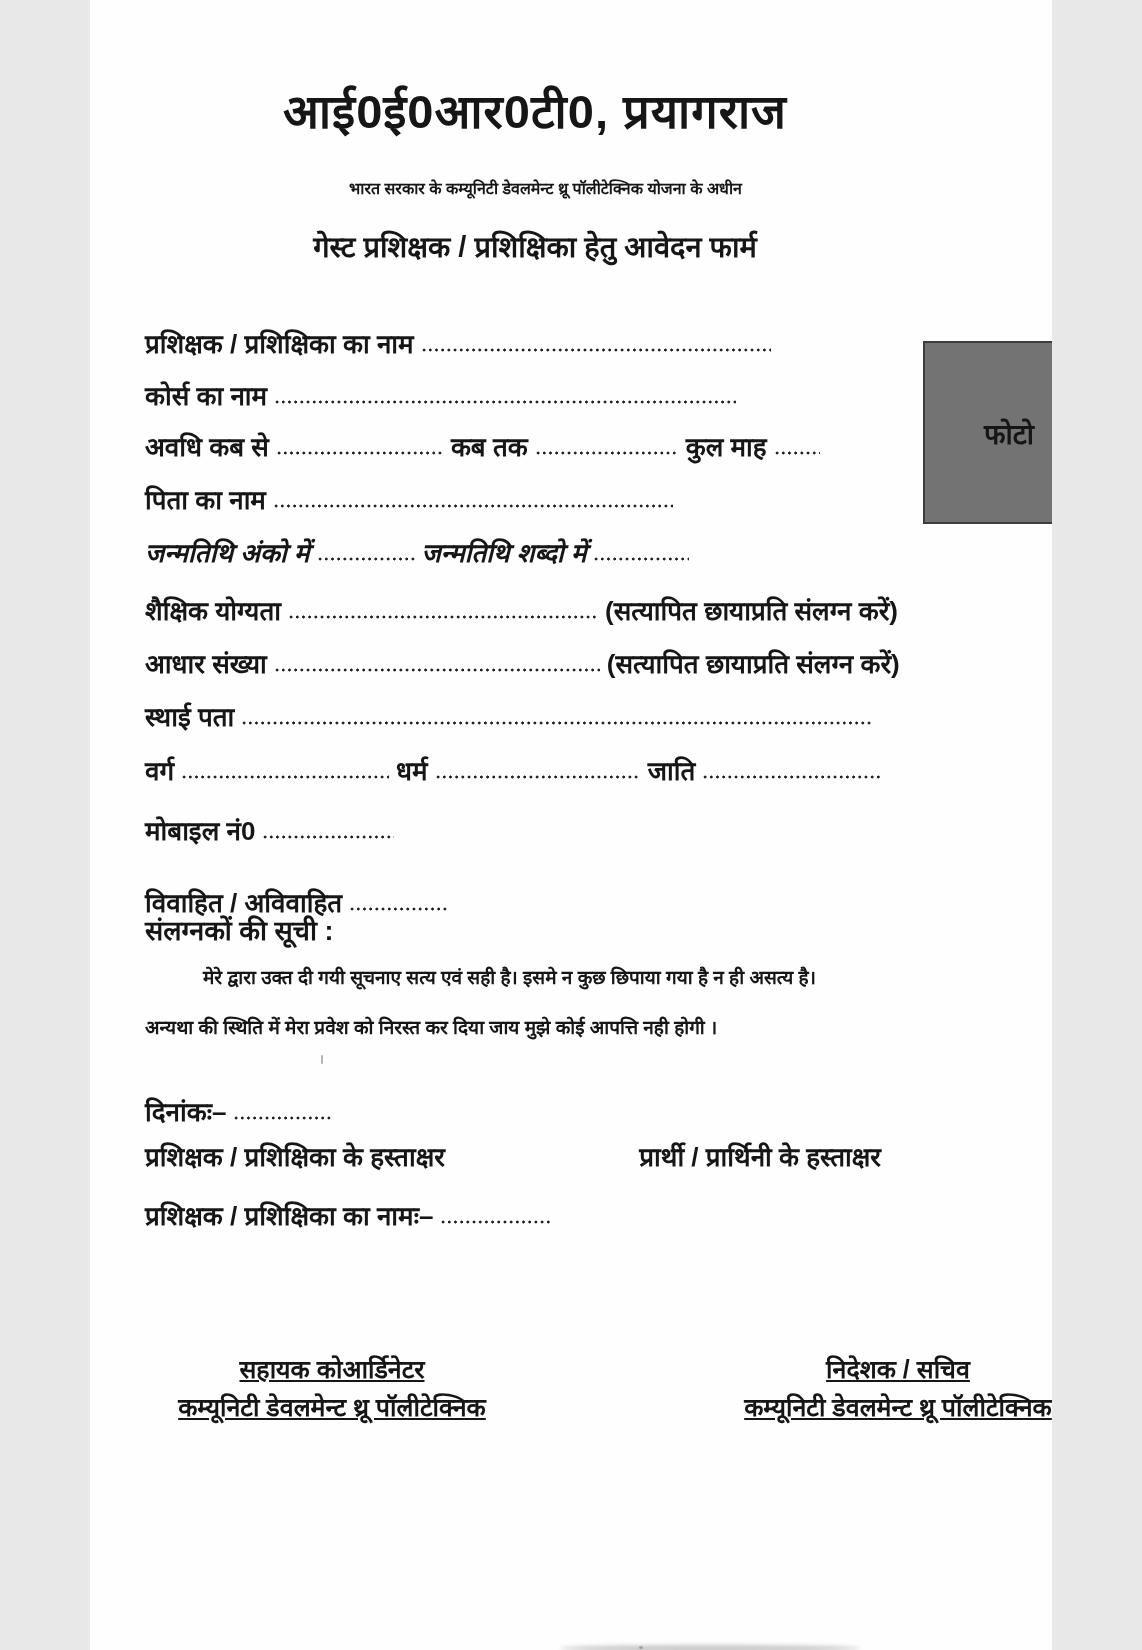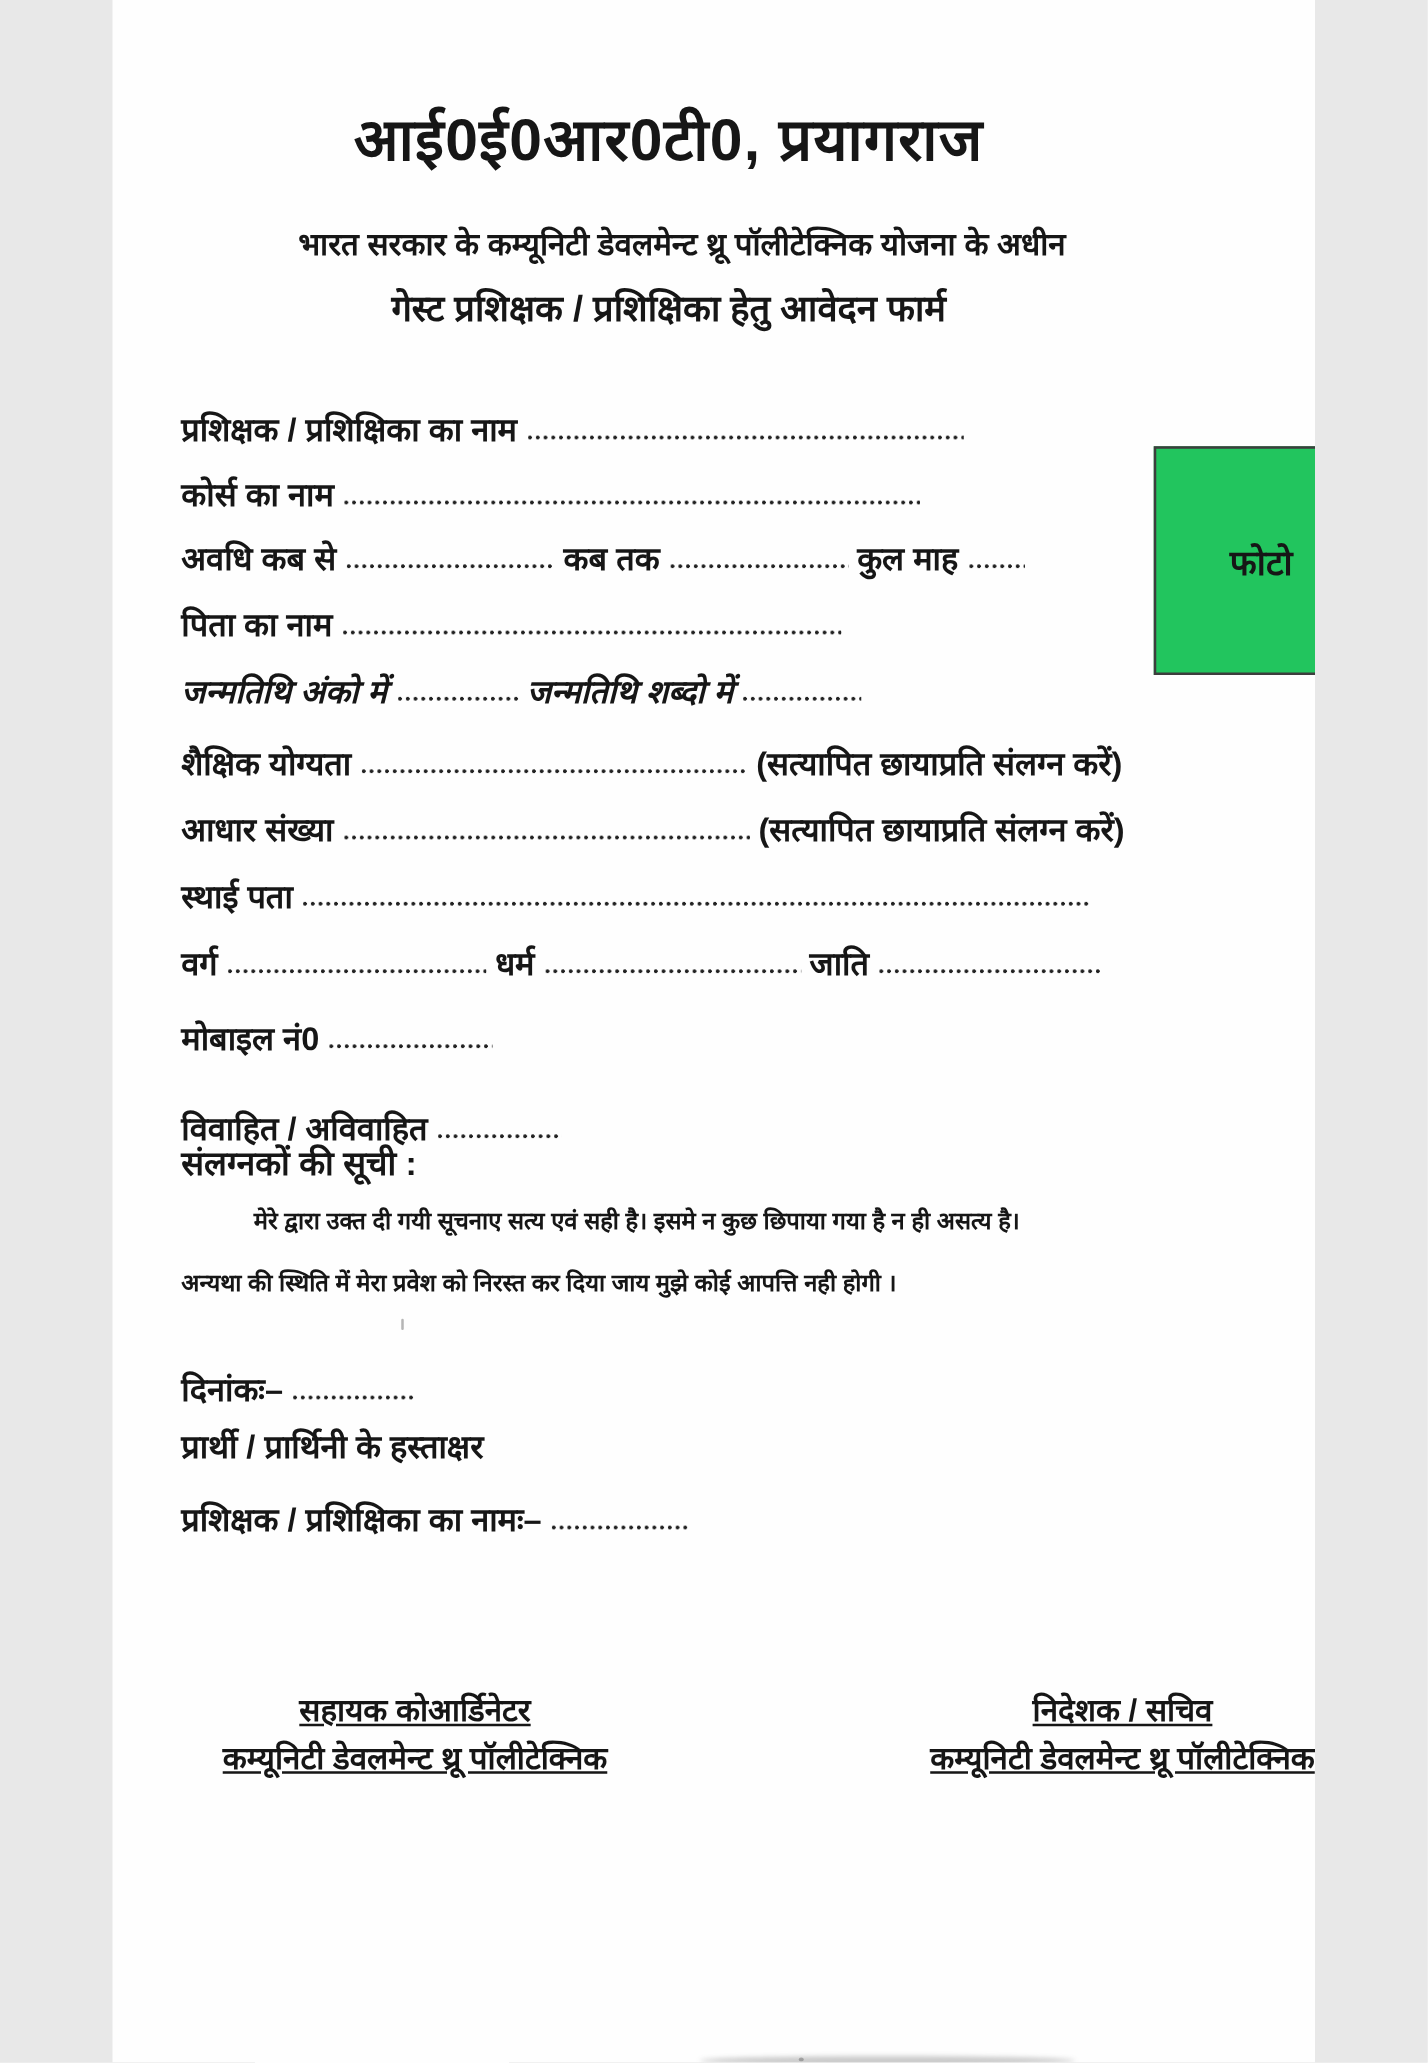--- a/index.html
+++ b/index.html
@@ -9,29 +9,28 @@
     margin:0 auto;
     background:#fefefe;
     color:#161616;
     font-family:"Liberation Sans","DejaVu Sans",sans-serif;
     font-weight:700;
     overflow:hidden;
   }
   
   .hdr{position:absolute;left:0;right:72px;text-align:center;}
   .doc-title{top:78px;font-size:47px;letter-spacing:1px;}
-  .doc-subtitle{top:177px;font-size:25px;margin-left:21px;}
+  .doc-subtitle{top:177px;font-size:16px;margin-left:21px;}
   .doc-formtitle{top:226px;font-size:29px;}
   
   .photo-box{
     position:absolute;left:833px;top:341px;width:168px;height:179px;
     border:2px solid #3d3d3d;
     display:flex;align-items:center;justify-content:center;
-    background:#22c55e;
-    margin-top:16px;
+    background:#737373;
   }
   .photo-box span{font-size:28px;}
   
   .fr{position:absolute;left:55px;font-size:26px;line-height:34px;white-space:nowrap;}
   .fr > * + *{margin-left:7px;}
   .lbl{display:inline;}
   .blank{
     display:inline-block;height:6px;vertical-align:baseline;
     background:radial-gradient(circle at 3px 3px,#222 1.35px,transparent 1.7px);
     background-size:6.2px 6px;background-repeat:repeat-x;background-position:left bottom;
@@ -101,20 +100,21 @@
     </div>
 
   <div class="attachments">संलग्नकों की सूची :</div>
 
   <div class="declaration">
     <div class="decl-1">मेरे द्वारा उक्त दी गयी सूचनाए सत्य एवं सही है। इसमे न कुछ छिपाया गया है न ही असत्य है।</div>
     <div class="decl-2">अन्यथा की स्थिति में मेरा प्रवेश को निरस्त कर दिया जाय मुझे कोई आपत्ति नही होगी ।</div>
   </div>
 
   <div class="sig-row">
+    <span>प्रशिक्षक / प्रशिक्षिका के हस्ताक्षर</span>
     <span>प्रार्थी / प्रार्थिनी के हस्ताक्षर</span>
   </div>
 
   <div class="footer-block footer-left">
     <div>सहायक कोआर्डिनेटर</div>
     <div>कम्यूनिटी डेवलमेन्ट थ्रू पॉलीटेक्निक</div>
   </div>
   <div class="footer-block footer-right">
     <div>निदेशक / सचिव</div>
     <div>कम्यूनिटी डेवलमेन्ट थ्रू पॉलीटेक्निक</div>

